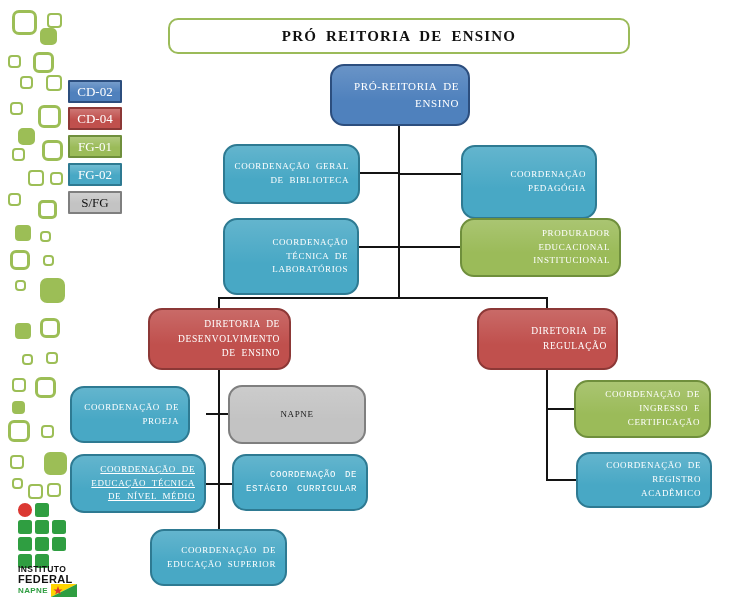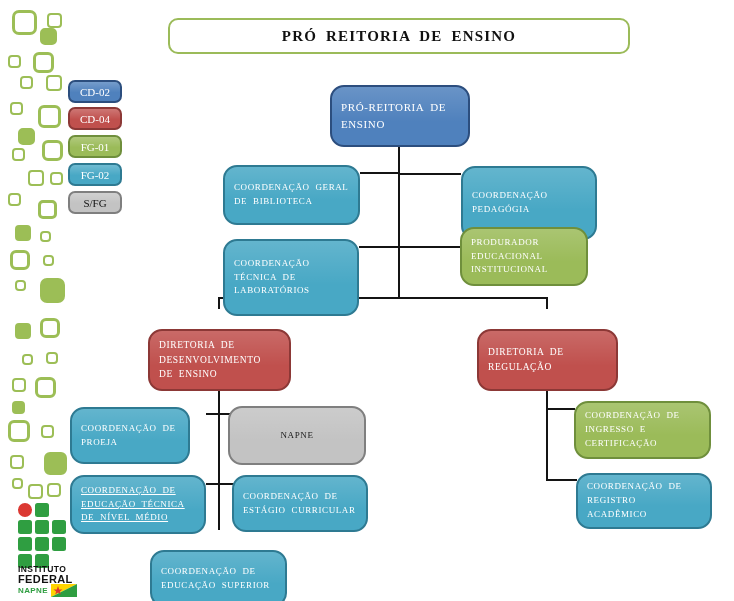--- a/index.html
+++ b/index.html
@@ -10,52 +10,52 @@
   .dsq{position:absolute;box-sizing:border-box;border:3px solid #9CBE56;border-radius:6px;background:transparent;}
   .dsq.f{background:#9CBE56;}
 
   
   .banner{position:absolute;left:168px;top:18px;width:462px;height:36px;box-sizing:border-box;
           background:#ffffff;border:2.5px solid #9BBB59;border-radius:10px;
           display:flex;align-items:center;justify-content:center;
           font-weight:bold;font-size:15px;letter-spacing:1.2px;word-spacing:4px;color:#111;}
 
   
-  .lg{position:absolute;left:68px;width:54px;height:23px;box-sizing:border-box;border-radius:7px;
+  .lg{position:absolute;left:68px;width:54px;height:23px;box-sizing:border-box;border-radius:1px;
       border:2px solid;display:flex;align-items:center;justify-content:center;
-      font-size:11px;color:#fff;background-image:linear-gradient(180deg,rgba(255,255,255,.22),rgba(255,255,255,0) 55%);}
+      font-size:13px;color:#fff;background-image:linear-gradient(180deg,rgba(255,255,255,.22),rgba(255,255,255,0) 55%);}
   #lg-0{top:80px;background-color:#4F81BD;border-color:#2C4E7E;}
   #lg-1{top:107px;background-color:#C0504D;border-color:#8C3836;}
   #lg-2{top:135px;background-color:#9BBB59;border-color:#6F8F3C;}
   #lg-3{top:163px;background-color:#48A8C5;border-color:#2E7A92;}
   #lg-4{top:191px;background-color:#C3C3C3;border-color:#7F7F7F;color:#111;}
 
   
   .node{position:absolute;box-sizing:border-box;border-radius:14px;border:2px solid;
-        display:flex;align-items:center;justify-content:center;text-align:left;
+        display:flex;align-items:center;justify-content:center;text-align:right;
         color:#fff;text-transform:uppercase;padding:20px 9px;
         font-size:9px;letter-spacing:.6px;word-spacing:3px;line-height:1.55;
-        background-image:linear-gradient(180deg,rgba(255,255,255,.15),rgba(255,255,255,0) 60%);margin-top:21px;}
+        background-image:linear-gradient(180deg,rgba(255,255,255,.15),rgba(255,255,255,0) 60%);}
   .c-blue{background-color:#4F81BD;border-color:#2C4E7E;}
   .c-teal{background-color:#48A8C5;border-color:#2E7A92;}
   .c-red {background-color:#C0504D;border-color:#8C3836;}
   .c-green{background-color:#9BBB59;border-color:#6F8F3C;}
   .c-gray{background-color:#C3C3C3;border-color:#7F7F7F;color:#1a1a1a;}
 
   #n-root    {left:330px;top:64px; width:140px;height:62px;font-size:11px;}
   #n-bib     {left:223px;top:144px;width:137px;height:60px;}
   #n-ped     {left:461px;top:145px;width:136px;height:74px;}
   #n-lab     {left:223px;top:218px;width:136px;height:77px;}
-  #n-prod    {left:460px;top:206px;width:128px;height:59px;}
+  #n-prod    {left:460px;top:218px;width:161px;height:59px;}
   #n-dde     {left:148px;top:308px;width:143px;height:62px;font-size:9.5px;}
   #n-dr      {left:477px;top:308px;width:141px;height:62px;font-size:9.5px;}
   #n-proeja  {left:70px; top:386px;width:120px;height:57px;}
   #n-napne   {left:228px;top:385px;width:138px;height:59px;}
   #n-cetnm   {left:70px; top:454px;width:136px;height:59px;text-decoration:underline;}
-  #n-estagio {left:232px;top:454px;width:136px;height:57px;}
+  #n-estagio {left:232px;top:454px;width:136px;height:57px;font-family:Liberation Mono, monospace;}
   #n-edsup   {left:150px;top:529px;width:137px;height:57px;}
   #n-ingresso{left:574px;top:380px;width:137px;height:58px;}
   #n-registro{left:576px;top:452px;width:136px;height:56px;}
 
   
   .ln{position:absolute;background:#141414;}
   #ln-trunk      {left:398px;top:126px;width:2px;height:172px;}
   #ln-bib        {left:360px;top:172px;width:40px;height:2px;}
   #ln-ped        {left:398px;top:173px;width:63px;height:2px;}
   #ln-lab        {left:359px;top:246px;width:41px;height:2px;}

